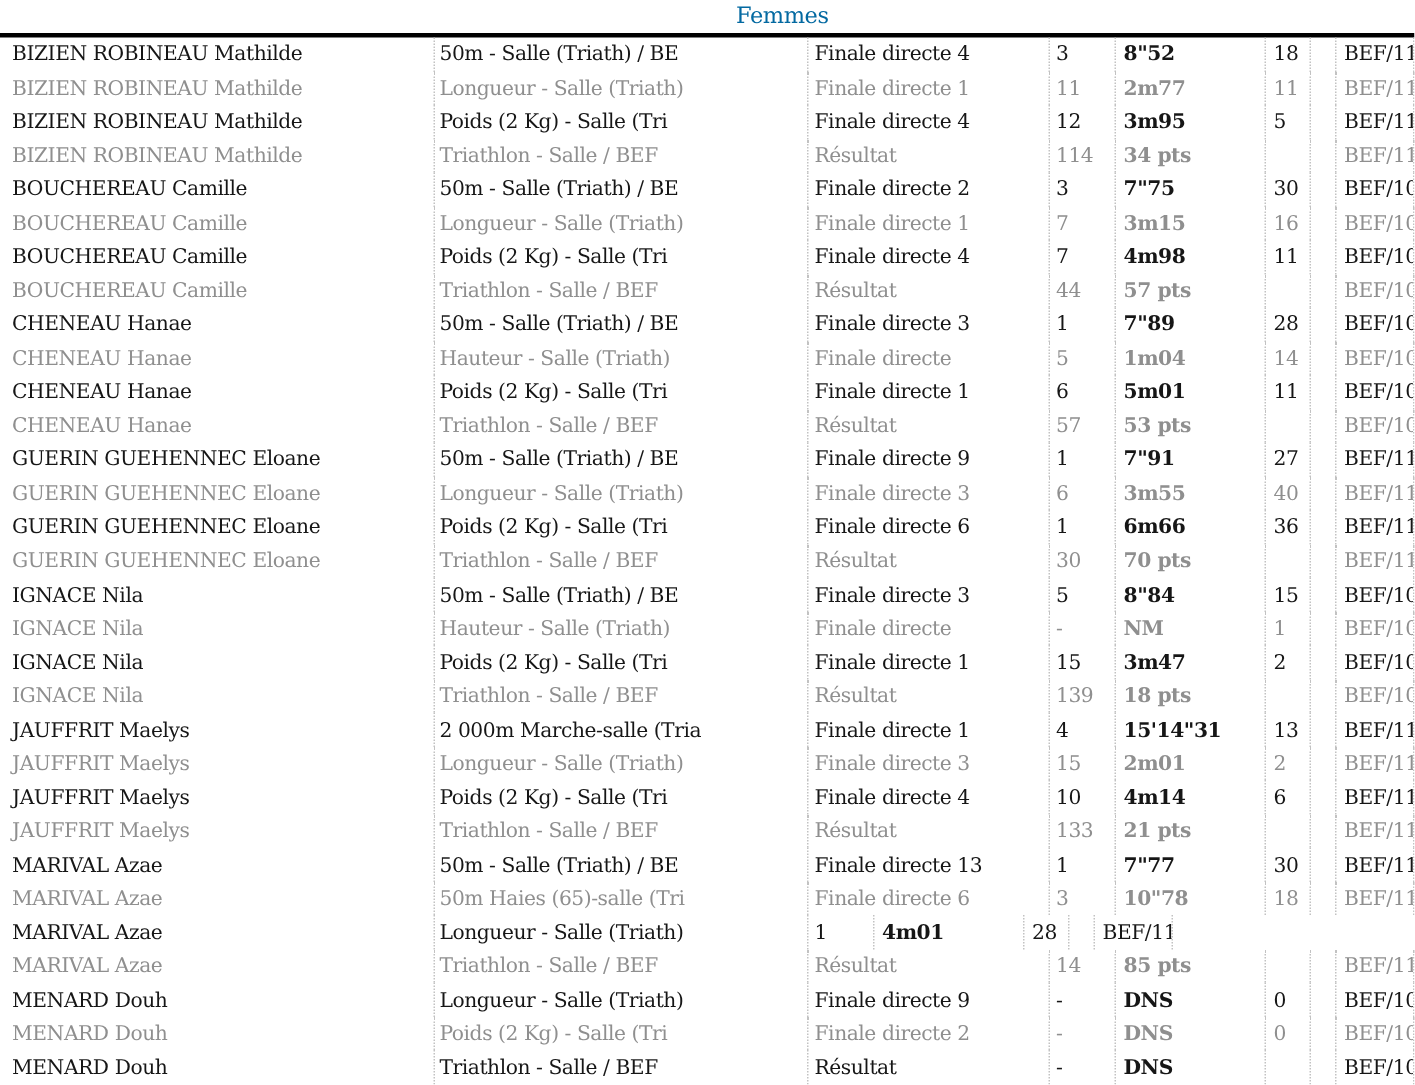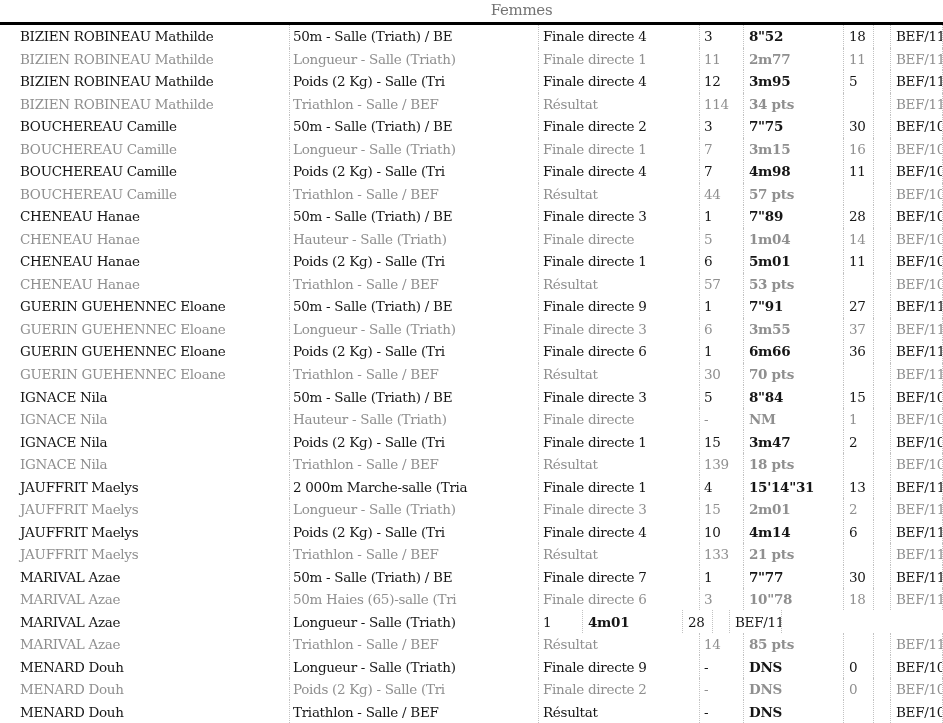--- a/index.html
+++ b/index.html
@@ -20,21 +20,21 @@
     display: flex;
     flex-direction: column;
   }
   .page-header {
     height: 22px;
     box-sizing: content-box;
     border-bottom: 3px solid #000000;
     text-align: center;
     font-size: 15px;
     line-height: 21px;
-    color: #737373;
+    color: #0369a1;
   }
   .page-header .title-text {
     position: relative;
     left: 50px;
   }
   .table-body {
     flex: 1;
     display: flex;
     flex-direction: column;
   }
@@ -48,21 +48,21 @@
   .row.light { color: #8f8f8f; }
   .cell {
     box-sizing: border-box;
     display: flex;
     align-items: center;
     white-space: nowrap;
     overflow: hidden;
     border-left: 1px dotted #c2c2c2;
     padding: 0 2px 0 4px;
   }
-  .cell.name   { width: 289px; border-left: none; padding-left: 20px; }
+  .cell.name   { width: 289px; border-left: none; padding-left: 8px; }
   .cell.event  { width: 249px; padding-left: 3px; }
   .cell.round  { width: 161px; }
   .cell.place  { width: 44px; }
   .cell.perf   { width: 100px; font-weight: bold; padding-left: 5px; }
   .cell.points { width: 30px;  padding-left: 5px; }
   .cell.spacer { width: 17px; }
   .cell.cat    { width: 53px;  padding-left: 5px; border-right: 1px dotted #c2c2c2; }
 </style>
 </head>
 <body>
@@ -214,21 +214,21 @@
     <div class="cell spacer"></div>
     <div class="cell cat">BEF/11</div>
   </div>
 
   <div class="row light">
     <div class="cell name">GUERIN GUEHENNEC Eloane</div>
     <div class="cell event">Longueur - Salle (Triath)</div>
     <div class="cell round">Finale directe 3</div>
     <div class="cell place">6</div>
     <div class="cell perf">3m55</div>
-    <div class="cell points">37</div>
+    <div class="cell points">40</div>
     <div class="cell spacer"></div>
     <div class="cell cat">BEF/11</div>
   </div>
 
   <div class="row dark">
     <div class="cell name">GUERIN GUEHENNEC Eloane</div>
     <div class="cell event">Poids (2 Kg) - Salle (Tri</div>
     <div class="cell round">Finale directe 6</div>
     <div class="cell place">1</div>
     <div class="cell perf">6m66</div>
@@ -332,21 +332,21 @@
     <div class="cell place">133</div>
     <div class="cell perf">21 pts</div>
     <div class="cell points"></div>
     <div class="cell spacer"></div>
     <div class="cell cat">BEF/11</div>
   </div>
 
   <div class="row dark">
     <div class="cell name">MARIVAL Azae</div>
     <div class="cell event">50m - Salle (Triath) / BE</div>
-    <div class="cell round">Finale directe 7</div>
+    <div class="cell round">Finale directe 13</div>
     <div class="cell place">1</div>
     <div class="cell perf">7"77</div>
     <div class="cell points">30</div>
     <div class="cell spacer"></div>
     <div class="cell cat">BEF/11</div>
   </div>
 
   <div class="row light">
     <div class="cell name">MARIVAL Azae</div>
     <div class="cell event">50m Haies (65)-salle (Tri</div>

